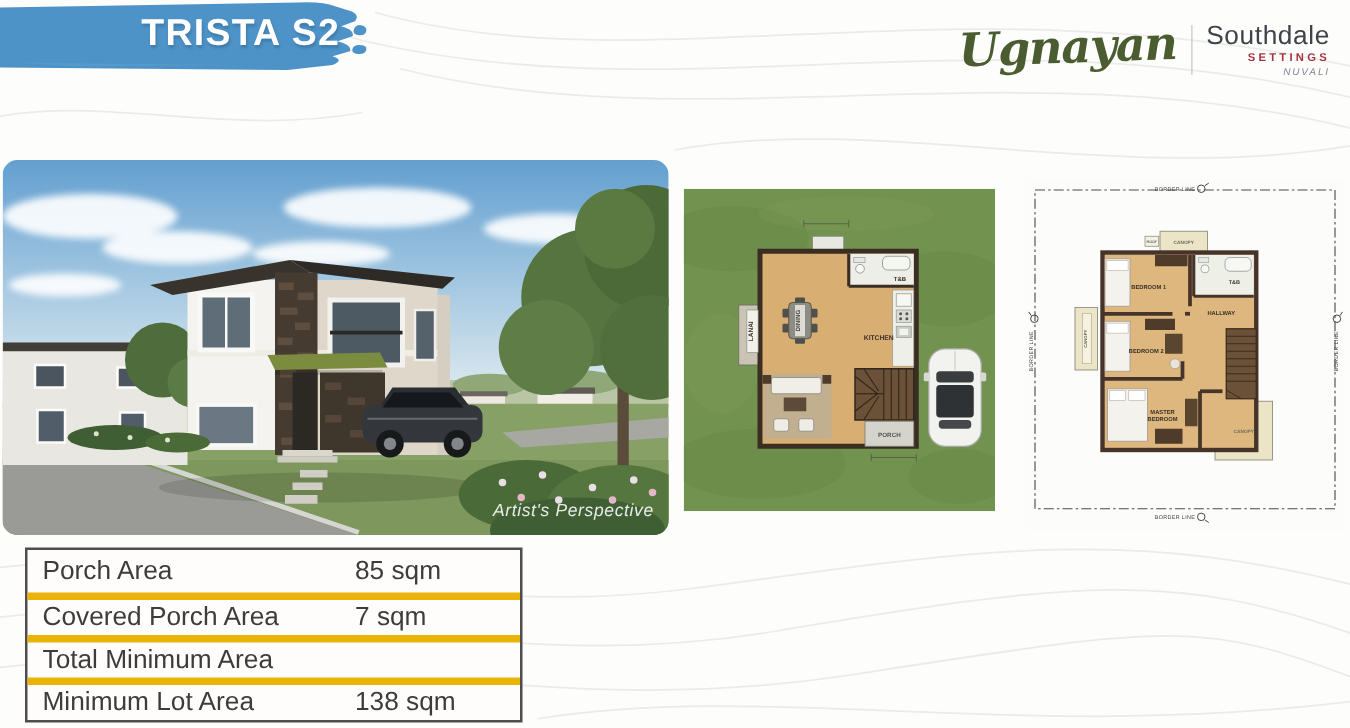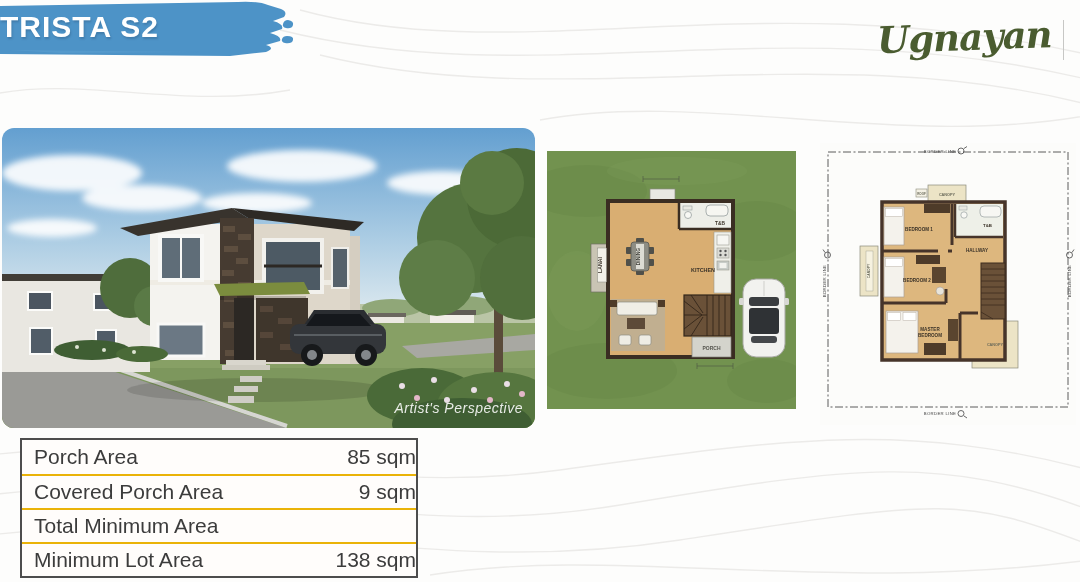--- a/index.html
+++ b/index.html
@@ -5,21 +5,21 @@
   html,body{margin:0;padding:0;background:#ffffff;}
   .slide{
     position:relative; width:1080px; height:582px; overflow:hidden;
     background:#fdfdfc; font-family:"Liberation Sans", sans-serif;
   }
   .abs{position:absolute;}
   
   .banner{left:0; top:7; width:300px; height:58px;}
   .banner svg{position:absolute; left:0; top:0;}
   .banner .title{
-    position:absolute; left:0; top:10px; width:272px; text-align:left;
+    position:absolute; left:0; top:10px; width:272px; text-align:right;
     color:#ffffff; font-size:30px; font-weight:bold; letter-spacing:1px;
     text-shadow:1px 2px 2px rgba(30,60,90,.25);
   }
   
   .logo{right:16px; top:6px; display:flex; align-items:center; height:62px;}
   .logo .script{
     font-family:"DejaVu Serif", serif; font-style:italic; font-weight:bold;
     font-size:37px; color:#4a5c30; letter-spacing:-1px; line-height:1;
     transform:rotate(-2deg); padding-right:12px;
   }
@@ -38,25 +38,25 @@
   .plan-ground{left:547px; top:151px; width:249px; height:258px;}
   .plan-second{left:820px; top:143px; width:256px; height:282px;}
   
   .specs{
     left:20px; top:438px; width:398px; height:140px; background:#fffdfb;
     border:2px solid #4d4d4d; box-sizing:border-box;
     display:grid; grid-template-rows:1fr 1fr 1fr 1fr;
   }
   .specs .row{
     display:grid; grid-template-columns:1fr 132px; align-items:center;
-    border-top:2px solid #eab308; color:#3c3c3c; font-size:21px;
+    border-top:6px solid #eab308; color:#3c3c3c; font-size:21px;
   }
   .specs .row:first-child{border-top:none;}
   .specs .row .lbl{padding-left:12px;}
-  .specs .row .val{text-align:right;}
+  .specs .row .val{text-align:left;}
   svg text{font-family:"Liberation Sans", sans-serif;}
 </style>
 </head>
 <body>
 
 <div class="slide">
 
   <svg class="abs" width="1080" height="582" viewBox="0 0 1080 582" style="left:0;top:0;">
     <g fill="none" stroke="#ecebe9" stroke-width="1.4">
       <path d="M300,10 C 520,70 760,-20 1090,55"></path>
@@ -77,20 +77,25 @@
       <path fill="#4d93c7" d="M288,20 q6,1 5,5 q-1,4 -7,3 q-4,-1 -3,-4 q1,-4 5,-4z"></path>
       <path fill="#4d93c7" d="M287,36 q7,0 6,4 q-1,4 -8,3 q-4,-1 -3,-4 q1,-3 5,-3z"></path>
       <path fill="#5b9ecf" d="M10,50 L200,52 L60,53 Z" opacity=".6"></path>
     </svg>
     <div class="title">TRISTA S2</div>
   </div>
 
   <div class="abs logo">
     <div class="script">Ugnayan</div>
     <div class="divider"></div>
+    <div class="wordmark">
+      <div class="dev">Southdale</div>
+      <div class="sub">SETTINGS</div>
+      <div class="loc">NUVALI</div>
+    </div>
   </div>
 
   <div class="abs photo">
     <svg width="533" height="300" viewBox="0 0 533 300">
       <defs>
         <linearGradient id="sky" x1="0" y1="0" x2="0" y2="1">
           <stop offset="0" stop-color="#639fd0"></stop>
           <stop offset=".55" stop-color="#a9cbe3"></stop>
           <stop offset="1" stop-color="#e2ecf0"></stop>
         </linearGradient>
@@ -460,21 +465,21 @@
     </svg>
   </div>
 
   <div class="abs specs">
     <div class="row">
       <div class="lbl">Porch Area</div>
       <div class="val">85 sqm</div>
     </div>
     <div class="row">
       <div class="lbl">Covered Porch Area</div>
-      <div class="val">9 sqm</div>
+      <div class="val">7 sqm</div>
     </div>
     <div class="row">
       <div class="lbl">Total Minimum Area</div>
     </div>
     <div class="row">
       <div class="lbl">Minimum Lot Area</div>
       <div class="val">138 sqm</div>
     </div>
   </div>
 

